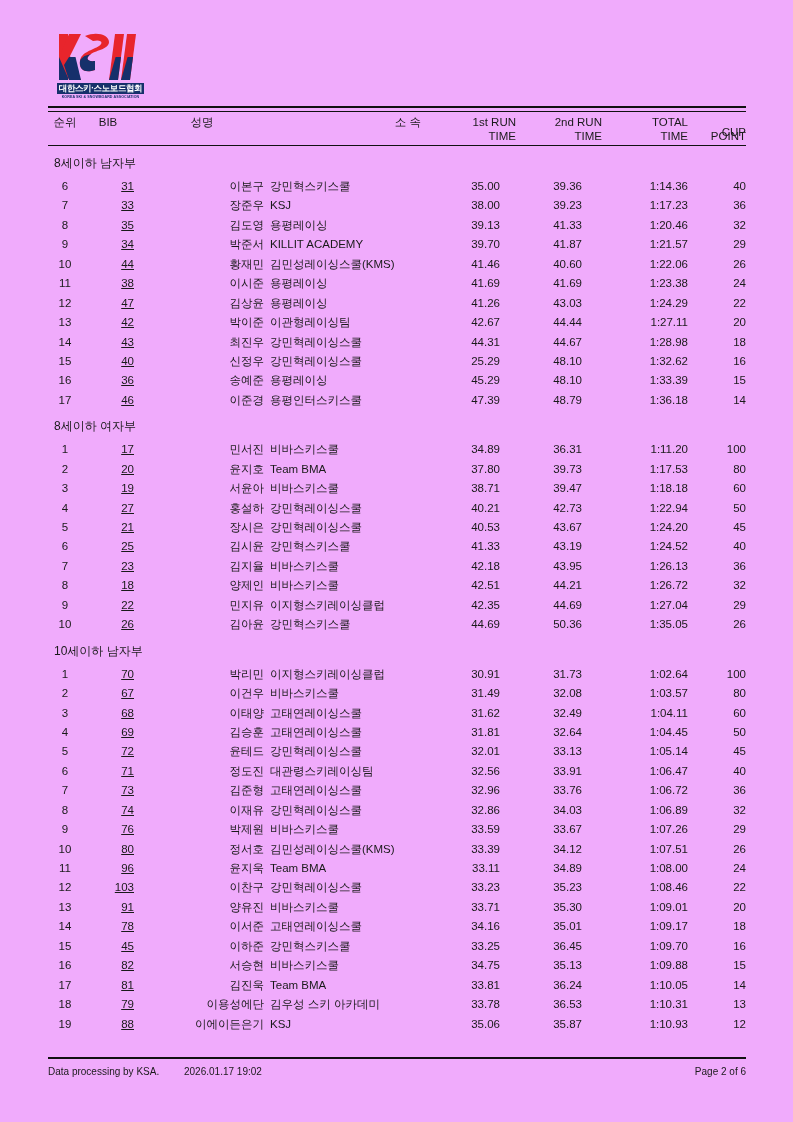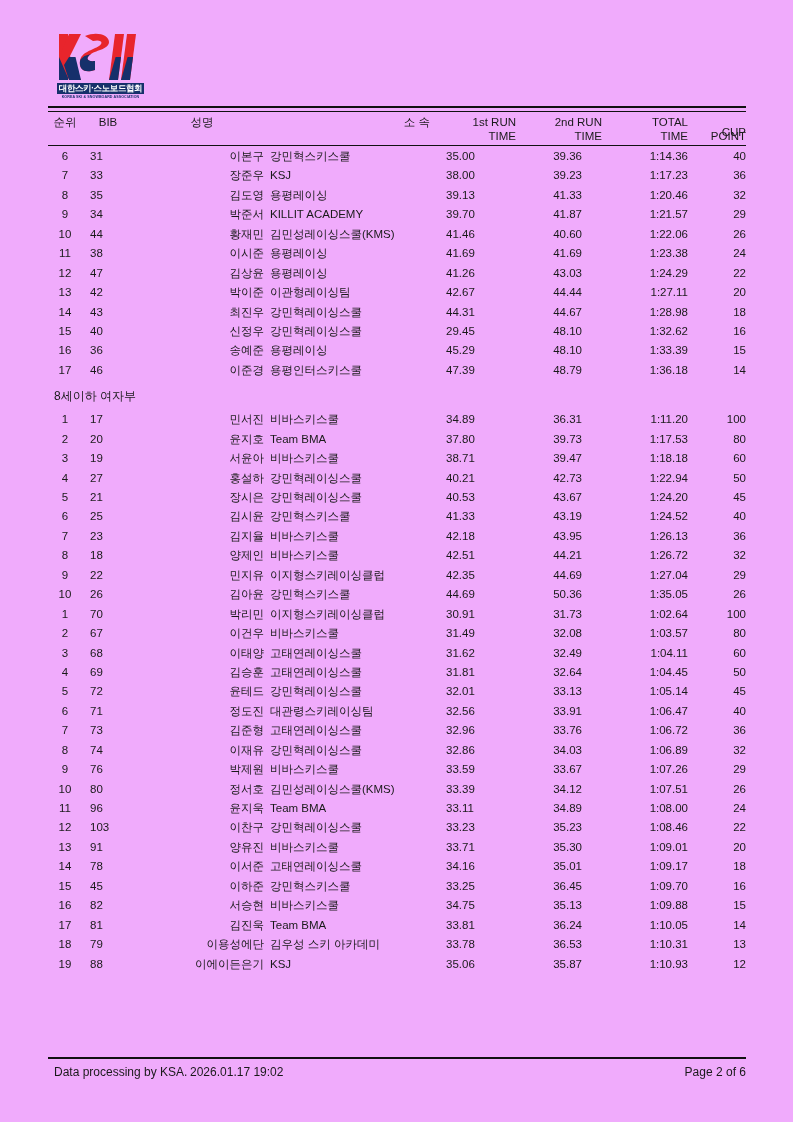--- a/index.html
+++ b/index.html
@@ -137,36 +137,36 @@
   .cell {
     position: absolute;
     font-size: 11.5px;
     line-height: 19.45px;
     color: #1a1a1a;
     white-space: pre;
     top: 0;
   }
   
   .c-rank   { left: 0px;   width: 34px;  text-align: center; }
-  .c-bib    { left: 42px;  width: 36px;  text-align: left; }
+  .c-bib    { left: 50px;  width: 36px;  text-align: right; text-decoration: underline; }
   .c-name   { left: 92px;  width: 124px; text-align: right; }
   .c-team   { left: 222px; width: 160px; text-align: left; }
-  .c-run1   { left: 398px; width: 76px;  }
+  .c-run1   { left: 376px; width: 76px;  text-align: right; }
   .c-run2   { left: 458px; width: 76px;  text-align: right; }
   .c-total  { left: 564px; width: 76px;  text-align: right; }
   .c-point  { left: 652px; width: 46px;  text-align: right; }
 
   
   .footer {
     position: absolute;
-    left: 54px;
+    left: 48px;
     right: 47px;
     top: 1063px;
     height: 18px;
-    font-size: 12px;
+    font-size: 10px;
     line-height: 18px;
     color: #1a1a1a;
   }
   .footer-left {
     position: absolute;
     left: 0;
     top: 0;
     white-space: pre;
   }
   .footer-date {
@@ -210,37 +210,38 @@
   </div>
 
   <div class="rule-thick-top"></div>
   <div class="rule-thin-under-top"></div>
   <div class="rule-header-bottom"></div>
 
   <div class="thead">
     <span class="hcell" style="left:0px;width:34px;text-align:center;top:2px;">순위</span>
     <span class="hcell" style="left:42px;width:36px;text-align:center;top:2px;">BIB</span>
     <span class="hcell" style="left:92px;width:124px;text-align:center;top:2px;">성명</span>
-    <span class="hcell" style="left:222px;width:160px;text-align:right;top:2px;">소 속</span>
+    <span class="hcell" style="left:213px;width:160px;text-align:right;top:2px;">소 속</span>
 
     <span class="hcell" style="left:392px;width:76px;text-align:right;top:2px;">1st RUN</span>
     <span class="hcell" style="left:392px;width:76px;text-align:right;top:16px;">TIME</span>
 
     <span class="hcell" style="left:478px;width:76px;text-align:right;top:2px;">2nd RUN</span>
     <span class="hcell" style="left:478px;width:76px;text-align:right;top:16px;">TIME</span>
 
     <span class="hcell" style="left:564px;width:76px;text-align:right;top:2px;">TOTAL</span>
     <span class="hcell" style="left:564px;width:76px;text-align:right;top:16px;">TIME</span>
 
     <span class="hcell" style="left:652px;width:46px;text-align:right;top:12px;">CUP</span>
     <span class="hcell" style="left:652px;width:46px;text-align:right;top:16px;">POINT</span>
   </div>
 
   <div class="tbody" id="tbody">
       <div class="section">
+        <div class="section-title">8세이하 남자부</div>
         <div class="row">
           <span class="cell c-rank">6</span>
           <span class="cell c-bib">31</span>
           <span class="cell c-name">이본구</span>
           <span class="cell c-team">강민혁스키스쿨</span>
           <span class="cell c-run1">35.00</span>
           <span class="cell c-run2">39.36</span>
           <span class="cell c-total">1:14.36</span>
           <span class="cell c-point">40</span>
         </div>
@@ -322,21 +323,21 @@
           <span class="cell c-run1">44.31</span>
           <span class="cell c-run2">44.67</span>
           <span class="cell c-total">1:28.98</span>
           <span class="cell c-point">18</span>
         </div>
         <div class="row">
           <span class="cell c-rank">15</span>
           <span class="cell c-bib">40</span>
           <span class="cell c-name">신정우</span>
           <span class="cell c-team">강민혁레이싱스쿨</span>
-          <span class="cell c-run1">29.45</span>
+          <span class="cell c-run1">25.29</span>
           <span class="cell c-run2">48.10</span>
           <span class="cell c-total">1:32.62</span>
           <span class="cell c-point">16</span>
         </div>
         <div class="row">
           <span class="cell c-rank">16</span>
           <span class="cell c-bib">36</span>
           <span class="cell c-name">송예준</span>
           <span class="cell c-team">용평레이싱</span>
           <span class="cell c-run1">45.29</span>
@@ -452,20 +453,21 @@
           <span class="cell c-bib">26</span>
           <span class="cell c-name">김아윤</span>
           <span class="cell c-team">강민혁스키스쿨</span>
           <span class="cell c-run1">44.69</span>
           <span class="cell c-run2">50.36</span>
           <span class="cell c-total">1:35.05</span>
           <span class="cell c-point">26</span>
         </div>
       </div>
       <div class="section">
+        <div class="section-title">10세이하 남자부</div>
         <div class="row">
           <span class="cell c-rank">1</span>
           <span class="cell c-bib">70</span>
           <span class="cell c-name">박리민</span>
           <span class="cell c-team">이지형스키레이싱클럽</span>
           <span class="cell c-run1">30.91</span>
           <span class="cell c-run2">31.73</span>
           <span class="cell c-total">1:02.64</span>
           <span class="cell c-point">100</span>
         </div>

